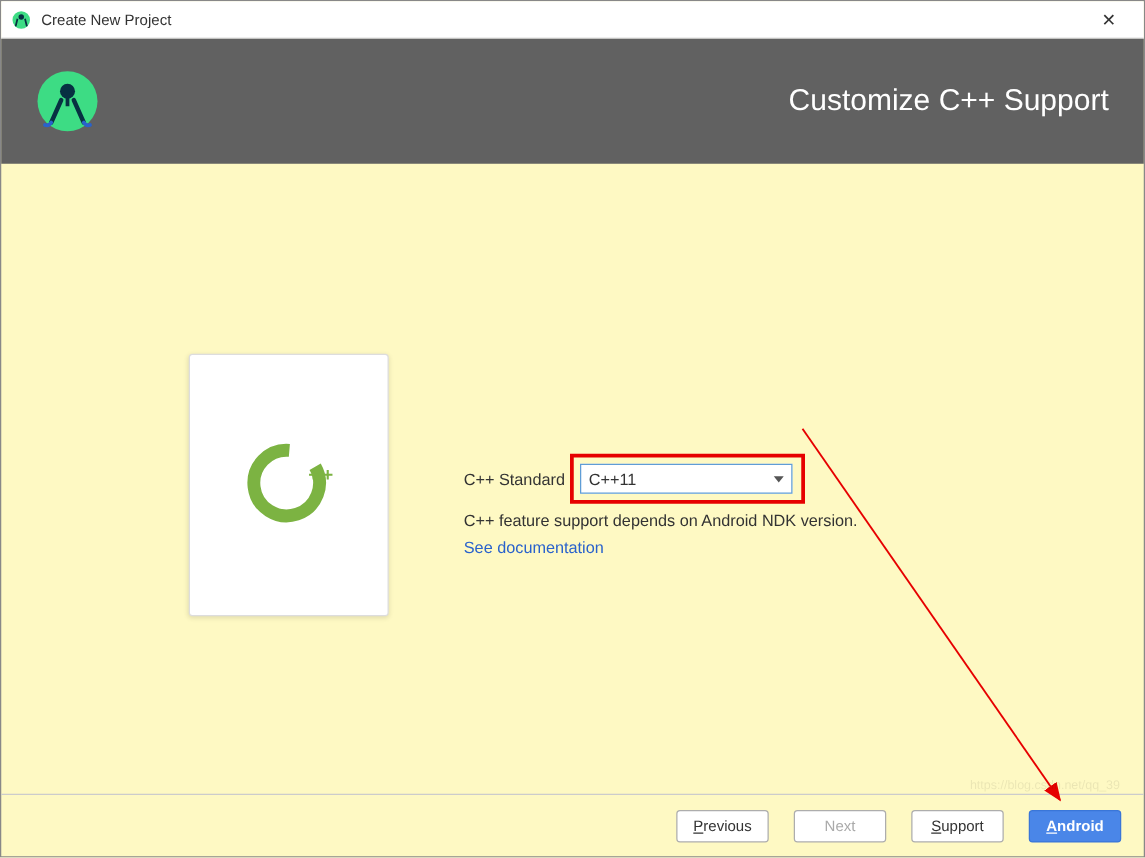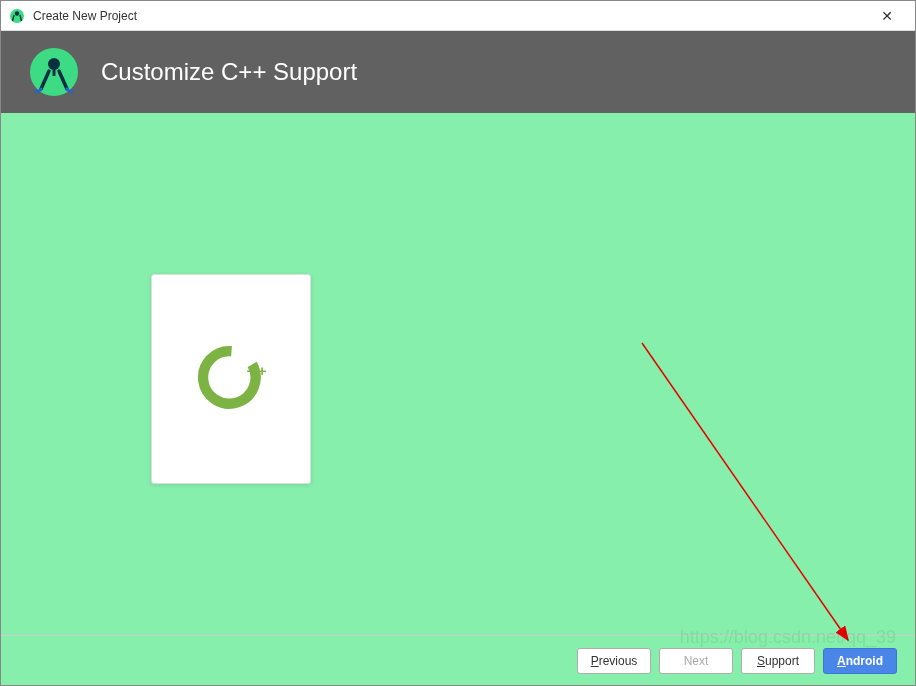--- a/index.html
+++ b/index.html
@@ -8,21 +8,21 @@
       font-size: 12px;
       background: #f0f0f0;
       width: 916px;
       height: 686px;
       overflow: hidden;
       position: relative;
     }
     .window {
       width: 916px;
       height: 686px;
-      background: #86efac;
+      background: #fef9c3;
       border: 1px solid #888;
       display: flex;
       flex-direction: column;
     }
     .titlebar {
       height: 30px;
       background: #fff;
       display: flex;
       align-items: center;
       padding: 0 8px;
@@ -46,24 +46,25 @@
       height: 28px;
       display: flex;
       align-items: center;
       justify-content: center;
       cursor: pointer;
       font-size: 14px;
       color: #333;
     }
     .header {
       background: #616161;
-      height: 82px;
+      height: 100px;
       display: flex;
       align-items: center;
       padding: 0 28px;
+      justify-content: space-between;
     }
     .header-logo {
       width: 50px;
       height: 50px;
       margin-right: 22px;
     }
     .header-title {
       color: #fff;
       font-size: 24px;
       font-weight: 300;
@@ -151,21 +152,21 @@
       font-size: 13px;
       cursor: pointer;
     }
     .footer {
       border-top: 1px solid #ccc;
       height: 50px;
       display: flex;
       align-items: center;
       justify-content: flex-end;
       padding: 0 18px;
-      gap: 8px;
+      gap: 20px;
     }
     .btn {
       min-width: 74px;
       height: 26px;
       border: 1px solid #adadad;
       border-radius: 3px;
       background: #fff;
       color: #333;
       font-size: 12px;
       cursor: pointer;
@@ -188,24 +189,24 @@
     .arrow-svg {
       position: absolute;
       top: 0;
       left: 0;
       width: 916px;
       height: 686px;
       pointer-events: none;
     }
     .watermark {
       position: absolute;
-      bottom: 38px;
+      bottom: 52px;
       right: 20px;
       color: rgba(0,0,0,0.08);
-      font-size: 18px;
+      font-size: 10px;
       pointer-events: none;
     }
   </style>
 </head>
 <body>
 
 <div class="window">
 
   <div class="titlebar">
     <div class="titlebar-icon">
@@ -237,20 +238,34 @@
     <div class="image-card">
       <div class="cpp-icon">
         <svg viewBox="0 0 80 80">
           <path d="M40 12 A28 28 0 1 0 62 26" fill="none" stroke="#7cb342" stroke-width="11" stroke-linecap="butt"></path>
           <text x="56" y="38" font-size="16" fill="#7cb342" font-weight="bold">+</text>
           <text x="68" y="38" font-size="16" fill="#7cb342" font-weight="bold">+</text>
         </svg>
       </div>
     </div>
 
+    <div class="form-area">
+      <div class="form-row">
+        <span class="form-label">C++ Standard</span>
+        <div class="dropdown-wrapper">
+          <div class="highlight-box"></div>
+          <div class="dropdown">
+            <span class="dropdown-value">C++11</span>
+            <span class="dropdown-arrow"></span>
+          </div>
+        </div>
+      </div>
+      <div class="help-text">C++ feature support depends on Android NDK version.</div>
+      <div class="doc-link">See documentation</div>
+    </div>
 
   </div>
 
   <div class="footer">
     <button class="btn">
         <span class="underline-first">Previous</span>
       </button>
     <button class="btn disabled">
         <span>Next</span>
       </button>

